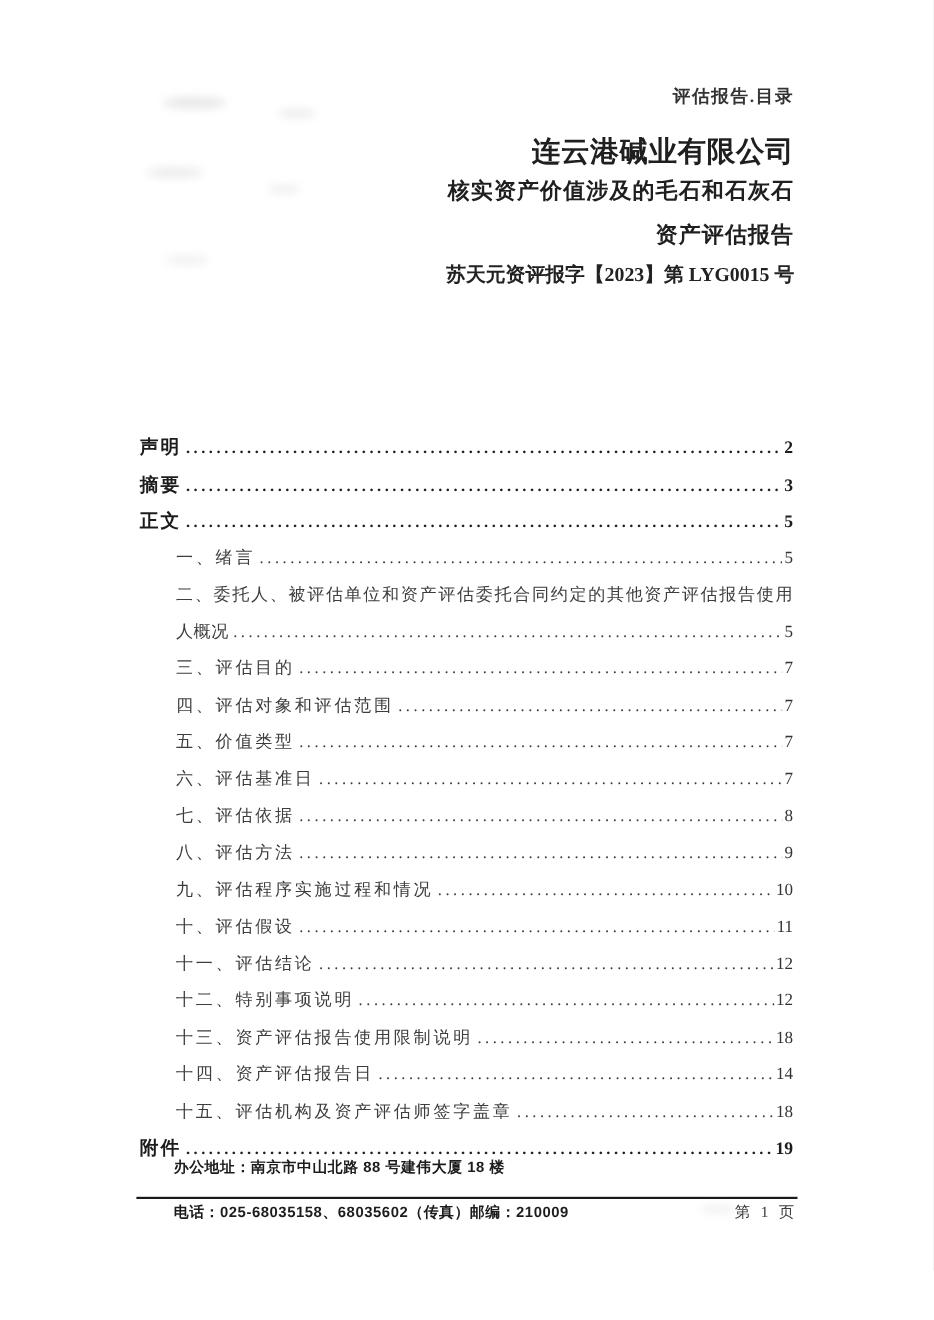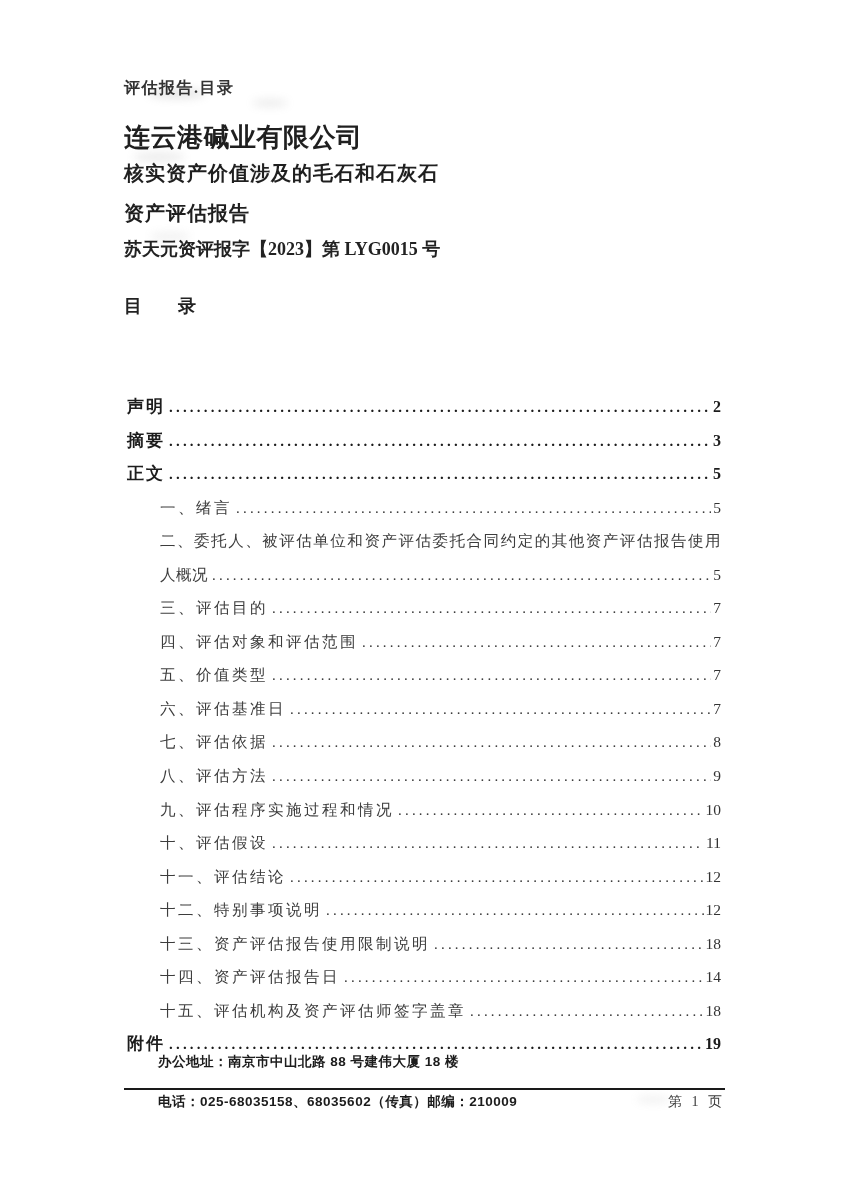--- a/index.html
+++ b/index.html
@@ -23,21 +23,21 @@
     background: #9a9a9a;
     border-radius: 50%;
     filter: blur(4px);
   }
 
   
   .center-line {
     position: absolute;
     left: 124px;
     width: 598px;
-    text-align: left;
+    text-align: right;
     white-space: nowrap;
   }
   .doc-header-label {
     top: 78px;
     font-size: 16px;
     font-weight: 600;
     letter-spacing: 1.5px;
     color: #333333;
   }
   .doc-title {
@@ -170,21 +170,20 @@
   <div class="smudge" style="left:133px; top:152px; width:52px; height:10px; opacity:0.18;"></div>
   <div class="smudge" style="left:243px; top:168px; width:30px; height:8px; opacity:0.15;"></div>
   <div class="smudge" style="left:150px; top:232px; width:40px; height:9px; opacity:0.13;"></div>
   <div class="smudge" style="left:636px; top:1096px; width:34px; height:7px; opacity:0.14;"></div>
 
   <div class="center-line doc-header-label">评估报告.目录</div>
   <div class="center-line doc-title title-1">连云港碱业有限公司</div>
   <div class="center-line doc-title title-2">核实资产价值涉及的毛石和石灰石</div>
   <div class="center-line doc-title title-3">资产评估报告</div>
   <div class="center-line report-number">苏天元资评报字【2023】第 LYG0015 号</div>
-  <div class="center-line toc-heading">目　　录</div>
 
   <div class="toc" id="toc">
       <div class="toc-row bold">
         <span class="lbl">声明</span>
         <span class="dots">................................................................................................................................................................</span>
         <span class="pgnum">2</span>
       </div>
       <div class="toc-row bold">
         <span class="lbl">摘要</span>
         <span class="dots">................................................................................................................................................................</span>

